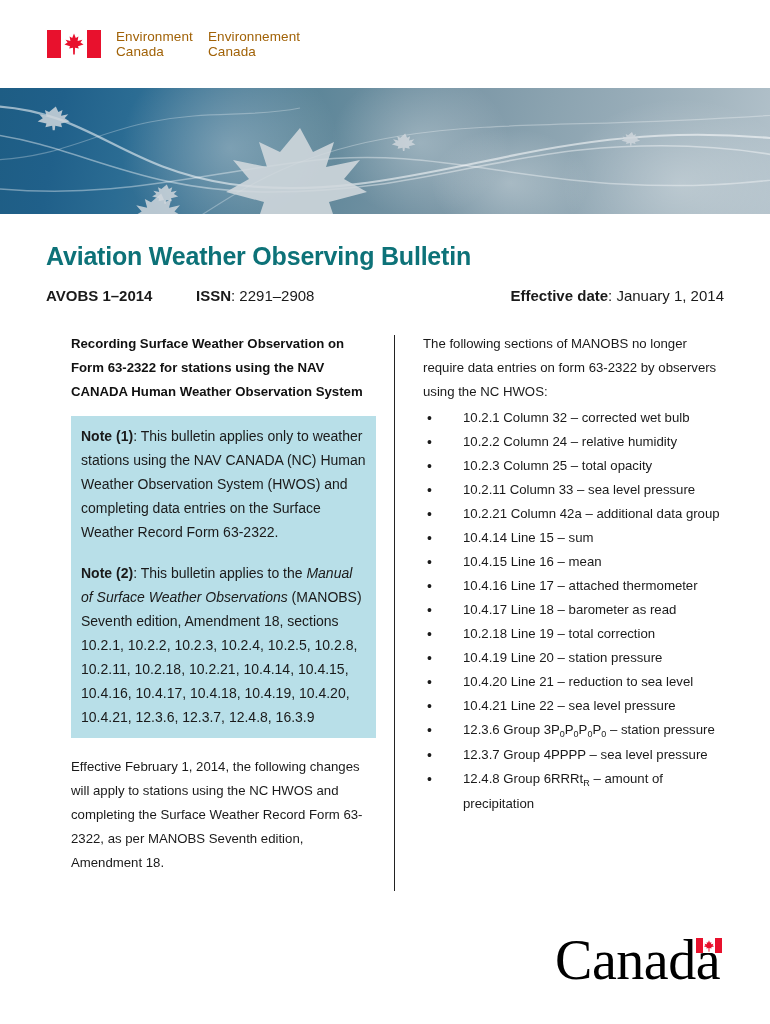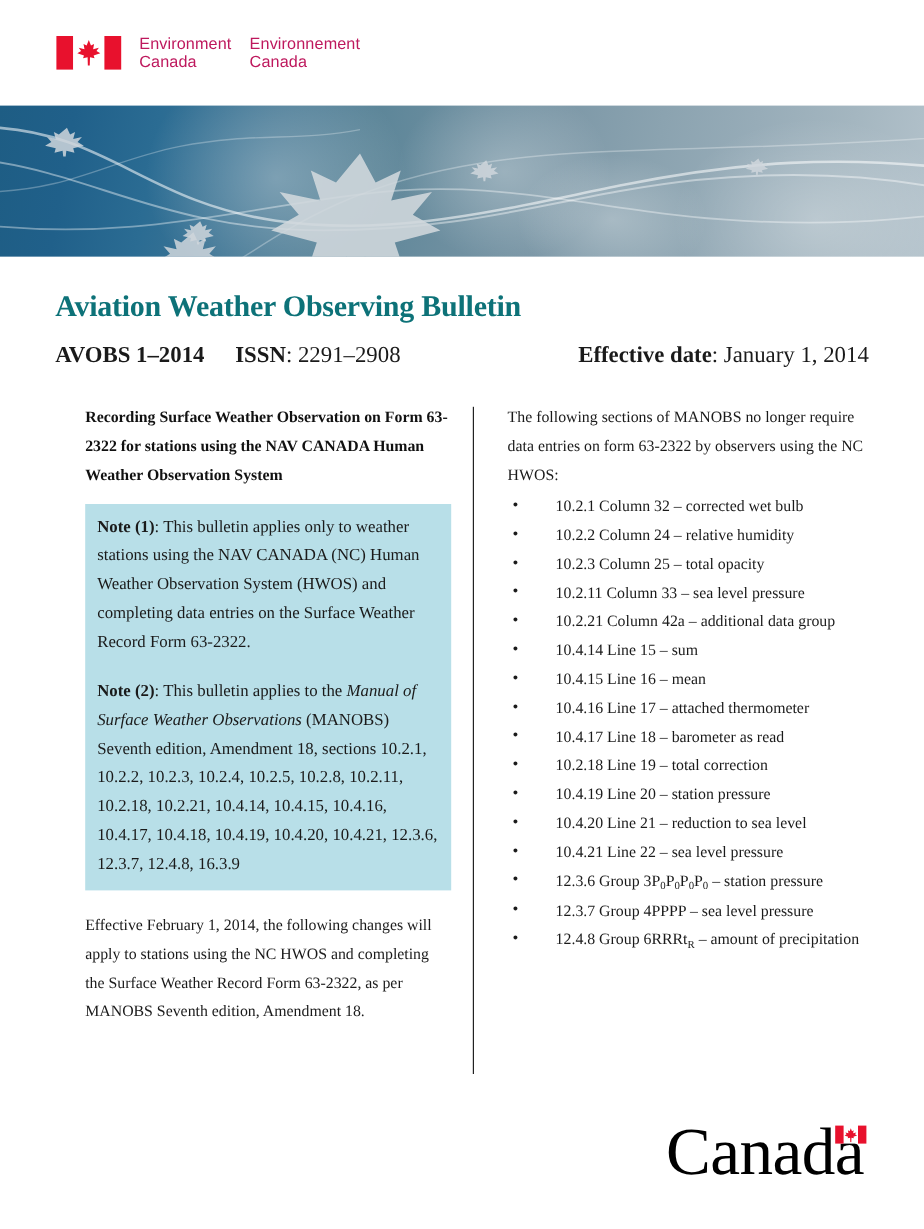--- a/index.html
+++ b/index.html
@@ -36,21 +36,21 @@
   .flag .mid { position:absolute; left:14px; right:14px; top:0; bottom:0; background:#fff; }
   .flag .leaf {
     position:absolute; left:50%; top:50%;
     transform:translate(-50%,-50%);
     width:20px; height:22px;
   }
   .wordmark {
     display:flex;
     font-size:13.5px;
     line-height:15.5px;
-    color:#be185d;
+    color:#a16207;
     letter-spacing:.1px;
   }
   .wordmark .col { width:92px; }
   .wordmark .col.second { width:auto; }
 
   
   .banner {
     position:relative;
     height:128px;
     overflow:hidden;
@@ -62,32 +62,32 @@
     border-bottom:2px solid #ffffff;
   }
   .banner .glow {
     position:absolute; border-radius:50%;
     background:radial-gradient(ellipse at center, rgba(255,255,255,.28) 0%, rgba(255,255,255,0) 70%);
     pointer-events:none;
   }
   .banner svg { position:absolute; left:0; top:0; }
 
   
-  .content { padding:0 46px;font-family:Liberation Serif, serif; }
+  .content { padding:0 46px; }
   .doc-title {
     color:#0d7278;
     font-size:25px;
     font-weight:bold;
     letter-spacing:-0.2px;
     margin-top:26px;
   }
   .meta-row {
     display:flex;
     margin-top:16px;
-    font-size:19px;
+    font-size:15px;
     color:#1a1a1a;
   }
   .meta-row .m1 { width:150px; font-weight:bold; }
   .meta-row .m2 { flex:1; }
   .meta-row .m3 { margin-left:auto; text-align:right; }
   .meta-row b { font-weight:bold; }
 
   .columns {
     display:flex;
     margin-top:28px;

